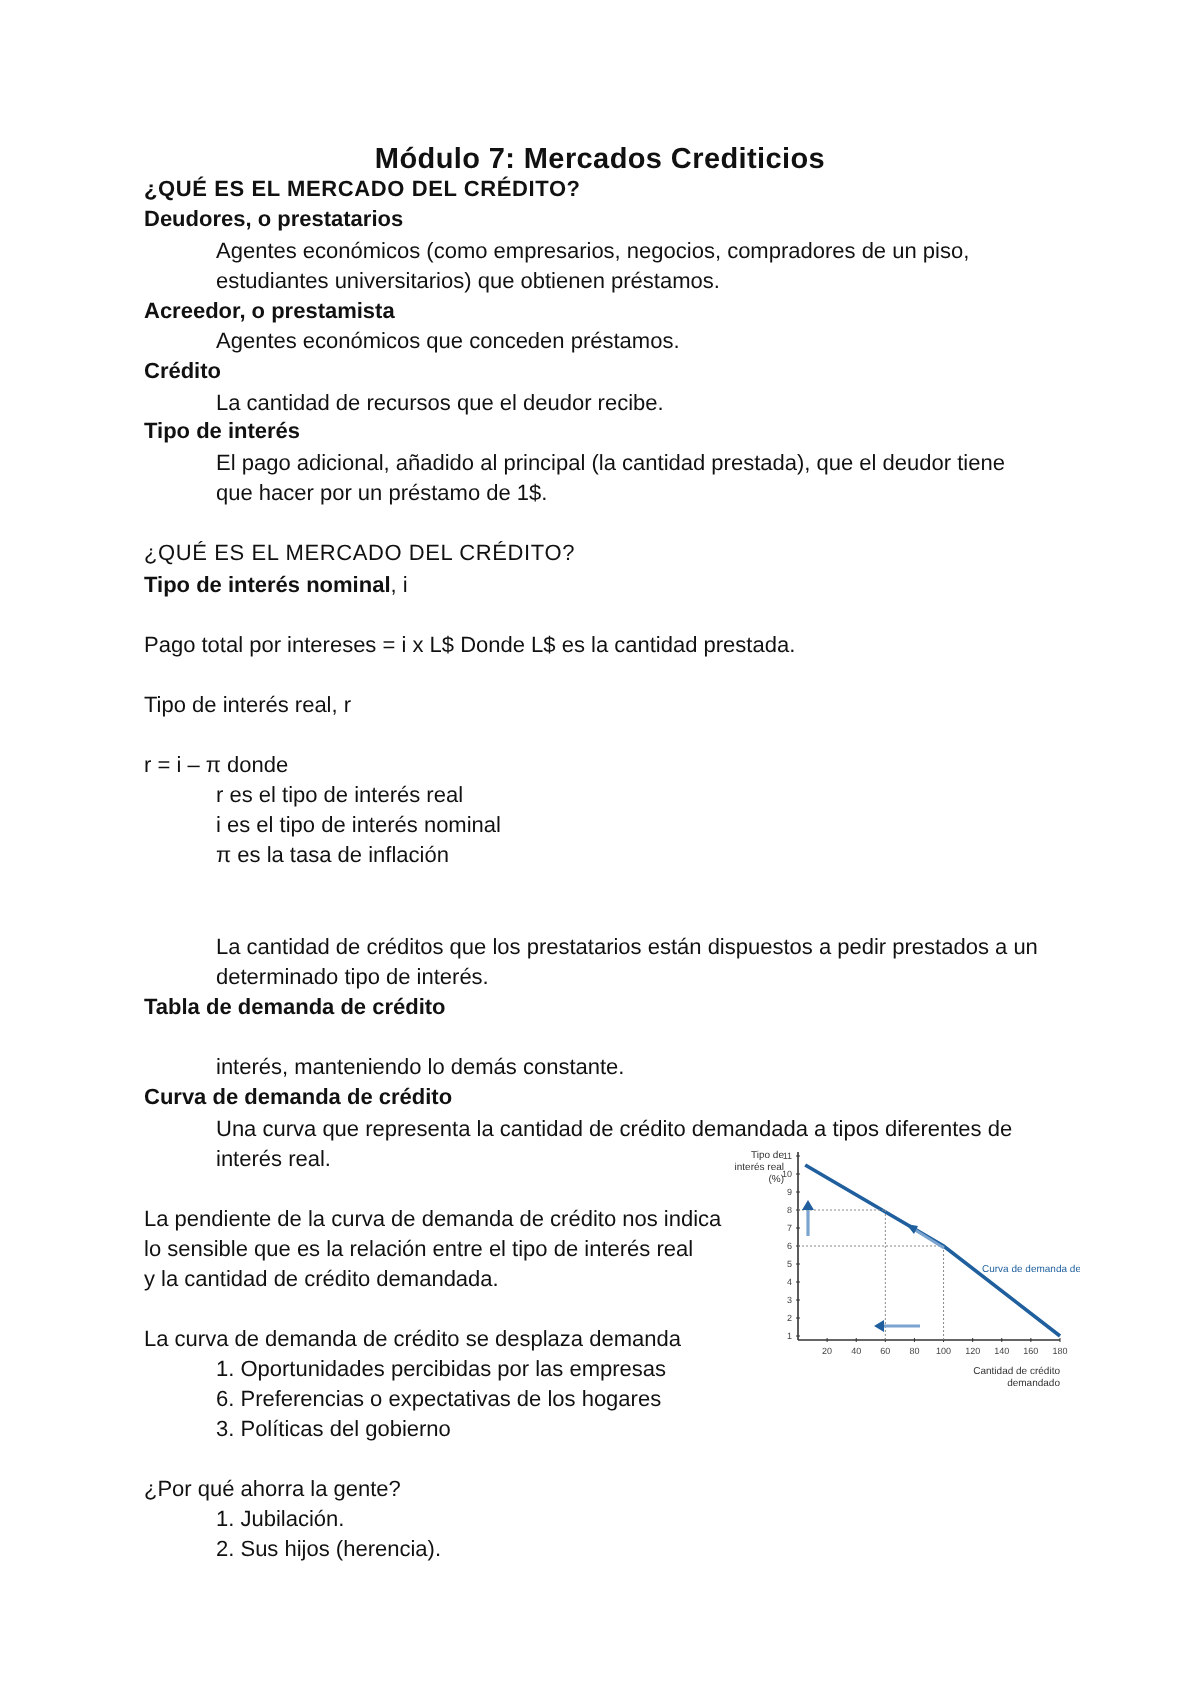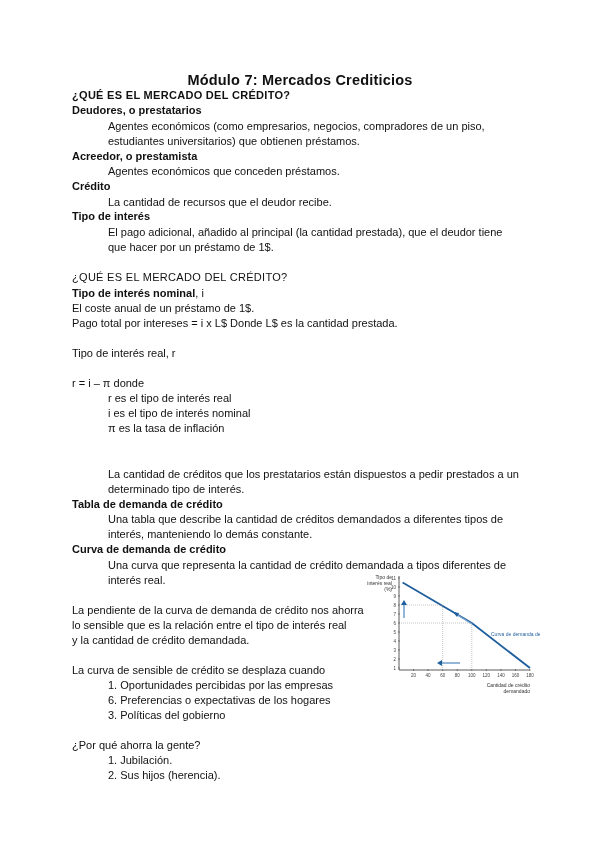--- a/index.html
+++ b/index.html
@@ -33,45 +33,43 @@
 
   <div class="ln b" style="top:179px">Crédito</div>
   <div class="ln ind" style="top:195px">La cantidad de recursos que el deudor recibe.</div>
 
   <div class="ln b" style="top:209px">Tipo de interés</div>
   <div class="ln ind" style="top:225px">El pago adicional, añadido al principal (la cantidad prestada), que el deudor tiene</div>
   <div class="ln ind" style="top:240px">que hacer por un préstamo de 1$.</div>
 
   <div class="ln caps" style="top:270px">¿QUÉ ES EL MERCADO DEL CRÉDITO?</div>
   <div class="ln" style="top:286px"><span class="b">Tipo de interés nominal</span><span>, i</span></div>
-  <div class="ln" style="top:301px">El coste anual de un préstamo de 1$.</div>
   <div class="ln" style="top:316px">Pago total por intereses = i x L$ Donde L$ es la cantidad prestada.</div>
 
   <div class="ln" style="top:346px">Tipo de interés real, r</div>
   <div class="ln" style="top:376px">r = i – π donde</div>
   <div class="ln ind" style="top:391px">r es el tipo de interés real</div>
   <div class="ln ind" style="top:406px">i es el tipo de interés nominal</div>
   <div class="ln ind" style="top:421px">π es la tasa de inflación</div>
 
   <div class="ln ind" style="top:467px">La cantidad de créditos que los prestatarios están dispuestos a pedir prestados a un</div>
   <div class="ln ind" style="top:482px">determinado tipo de interés.</div>
 
   <div class="ln b" style="top:497px">Tabla de demanda de crédito</div>
-  <div class="ln ind" style="top:512px">Una tabla que describe la cantidad de créditos demandados a diferentes tipos de</div>
   <div class="ln ind" style="top:527px">interés, manteniendo lo demás constante.</div>
 
   <div class="ln b" style="top:542px">Curva de demanda de crédito</div>
   <div class="ln ind" style="top:558px">Una curva que representa la cantidad de crédito demandada a tipos diferentes de</div>
   <div class="ln ind" style="top:573px">interés real.</div>
 
-  <div class="ln" style="top:603px">La pendiente de la curva de demanda de crédito nos ahorra</div>
+  <div class="ln" style="top:603px">La pendiente de la curva de demanda de crédito nos indica</div>
   <div class="ln" style="top:618px">lo sensible que es la relación entre el tipo de interés real</div>
   <div class="ln" style="top:633px">y la cantidad de crédito demandada.</div>
 
-  <div class="ln" style="top:663px">La curva de sensible de crédito se desplaza cuando</div>
+  <div class="ln" style="top:663px">La curva de demanda de crédito se desplaza demanda</div>
   <div class="ln ind" style="top:678px">1. Oportunidades percibidas por las empresas</div>
   <div class="ln ind" style="top:693px">6. Preferencias o expectativas de los hogares</div>
   <div class="ln ind" style="top:708px">3. Políticas del gobierno</div>
 
   <div class="ln" style="top:738px">¿Por qué ahorra la gente?</div>
   <div class="ln ind" style="top:753px">1. Jubilación.</div>
   <div class="ln ind" style="top:768px">2. Sus hijos (herencia).</div>
 
   <svg class="chart" viewBox="0 0 175 125" width="175" height="125">
     <g font-size="5" fill="#333" text-anchor="end">

